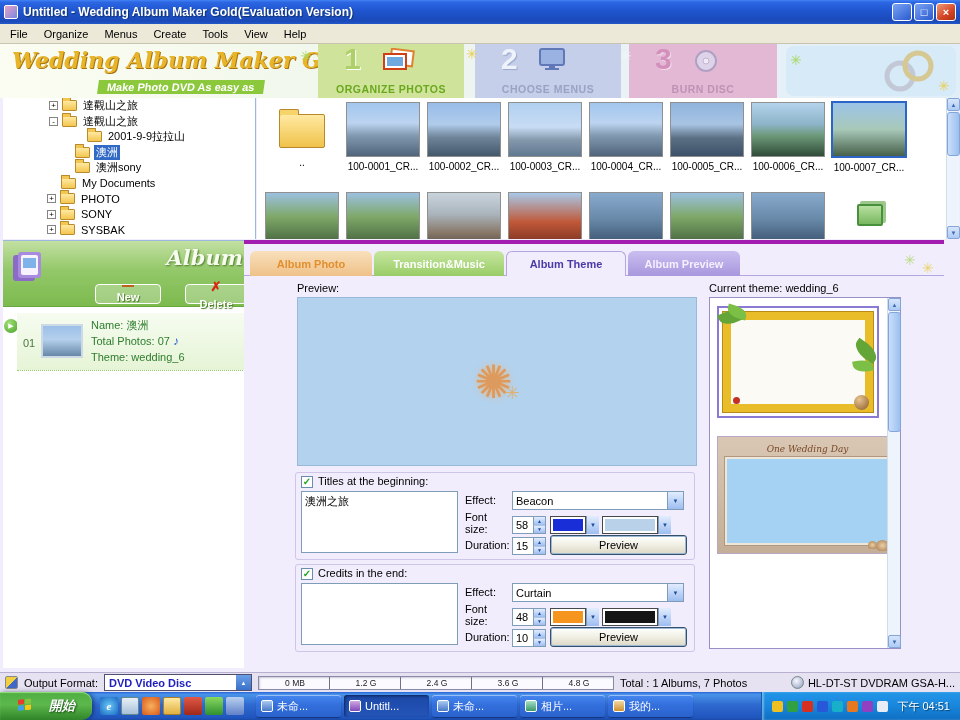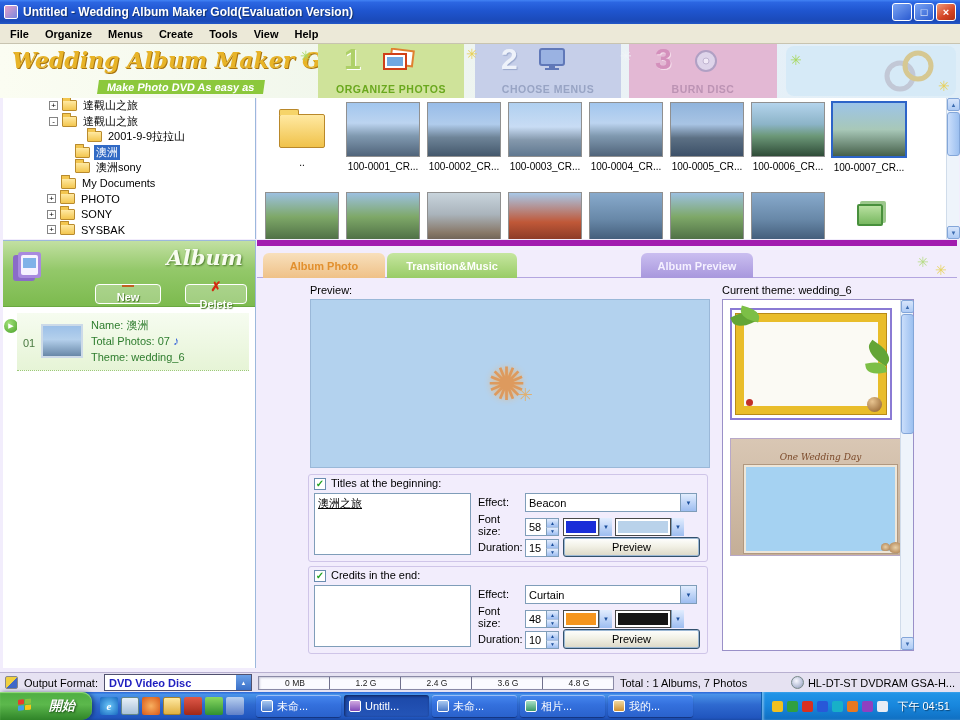--- a/index.html
+++ b/index.html
@@ -12,21 +12,21 @@
     background:linear-gradient(180deg,#4283f4 0%,#2c66e2 10%,#1f55cf 45%,#1a49b8 88%,#2458c8 100%);}
   .app-ic{width:14px;height:14px;background:linear-gradient(135deg,#e8a0c8,#7888e0);border:1px solid #fff;border-radius:2px;margin-right:5px;}
   .title-text{color:#fff;font-weight:bold;font-size:12px;text-shadow:1px 1px 1px #10306a;flex:1;white-space:nowrap;overflow:hidden;}
   .win-btn{width:20px;height:18px;border:1px solid #fff;border-radius:3px;margin-left:2px;display:flex;align-items:center;justify-content:center;color:#fff;font-size:11px;font-weight:bold;}
   .bmin,.bmax{background:linear-gradient(145deg,#7aa4f4,#2a5ad0);}
   .bmin i{margin-top:6px;}
   .bclose{background:linear-gradient(145deg,#f09a78,#d44424 60%,#b03014);}
 
   
   #menubar{position:absolute;left:0;top:24px;width:960px;height:20px;background:#ece9d8;border-bottom:1px solid #c8c4b0;display:flex;align-items:center;padding-left:2px;}
-  .menu-item{padding:2px 8px;font-size:11px;color:#000;font-weight:bold;}
+  .menu-item{padding:2px 8px;font-size:11px;color:#000;}
 
   
   #banner{position:absolute;left:0;top:44px;width:960px;height:54px;overflow:hidden;
     background:linear-gradient(90deg,#fbfdf2 0%,#f1f7ec 35%,#e9f1f7 70%,#dfeef8 100%);}
   .logo-title{position:absolute;left:12px;top:3px;font-family:"DejaVu Serif",serif;font-style:italic;font-weight:bold;font-size:22px;color:#e8b428;text-shadow:1px 1px 0 #a87410;white-space:nowrap;}
   .logo-tag{position:absolute;left:98px;top:36px;background:#8cc83c;color:#fff;font-size:11px;font-weight:bold;padding:1px 9px;transform:skewX(-8deg);white-space:nowrap;}
   .step{position:absolute;top:0;height:54px;}
   .step1{left:318px;width:146px;background:#cfe39a;}
   .step2{left:475px;width:146px;background:#c6cfe9;}
   .step3{left:629px;width:148px;background:#e3b8d4;}
@@ -86,48 +86,48 @@
   .mini-ph{width:12px;height:10px;background:linear-gradient(#fff,#d8e8f8);border:1px solid #c06020;}
   .del-x{color:#d42810;font-size:13px;font-weight:bold;text-shadow:none;}
   .arow{position:absolute;left:14px;top:72px;width:232px;height:58px;background:linear-gradient(180deg,#f6fcf0,#e6f4d6);border-bottom:1px dotted #9cc878;}
   .aidx{position:absolute;left:6px;top:24px;font-size:11px;color:#4a7a42;}
   .arow-img{position:absolute;left:24px;top:11px;width:42px;height:34px;border:2px solid #ccdae8;background:linear-gradient(180deg,#9cc0e8 0%,#b4d0ec 45%,#6888a8 100%);}
   .arow-txt{position:absolute;left:74px;top:4px;font-size:11px;color:#2e7d2e;line-height:16px;white-space:nowrap;}
   .note{color:#2f5fd8;font-size:12px;}
   .play-bub{position:absolute;left:1px;top:78px;width:14px;height:14px;border-radius:50%;background:radial-gradient(circle at 35% 30%,#a0e078,#48a028);color:#fff;font-size:7px;display:flex;align-items:center;justify-content:center;}
 
   
-  #tabarea{position:absolute;left:257px;top:240px;width:700px;height:428px;background:#f2edfc;border-top:6px solid #a21caf;overflow:hidden;}
+  #tabarea{position:absolute;left:244px;top:240px;width:700px;height:428px;background:#f2edfc;border-top:4px solid #a21caf;overflow:hidden;}
   .tab{position:absolute;top:7px;height:25px;border-radius:6px 6px 0 0;display:flex;align-items:center;justify-content:center;font-weight:bold;font-size:11px;z-index:2;}
   .tab0{left:6px;width:122px;background:linear-gradient(#f8e0bc,#efc188);color:#e2902e;}
   .tab1{left:130px;width:130px;background:linear-gradient(#c6e6a0,#99cc66);color:#fff;}
   .tab2{left:262px;width:120px;background:#f2edfc;border:1px solid #b4a6e0;border-bottom:none;color:#4a3aa8;}
   .tab3{left:384px;width:112px;background:linear-gradient(#cabef0,#a897dd);color:#f4f0ff;}
   .tabline{position:absolute;left:0;top:31px;width:700px;border-top:1px solid #b4a6e0;z-index:1;}
   .flabel{position:absolute;font-size:11px;color:#000;white-space:nowrap;}
   .pvbox{position:absolute;left:53px;top:53px;width:400px;height:169px;background:#b3d2ee;border:1px solid #9ab8d8;display:flex;align-items:center;justify-content:center;}
   .fw{font-size:46px;color:#dd9a5e;text-shadow:0 0 6px #e8b880;}
   .fw2{font-size:18px;color:#e0b070;margin-left:-8px;margin-top:22px;}
   .thlist{position:absolute;left:465px;top:53px;width:192px;height:352px;background:#fff;border:1px solid #9a90c8;}
   .th1{position:absolute;left:7px;top:8px;width:162px;height:112px;border:2px solid #8a7ad4;background:#fff;padding:4px;}
   .th1-frame{width:100%;height:100%;border:8px solid #e9bd2a;box-shadow:0 0 0 1px #b88a18;background:#fbfaf4;position:relative;}
   .lf{position:absolute;background:#63a536;border-radius:0 70% 0 70%;}
   .lf1{left:-12px;top:-10px;width:24px;height:14px;transform:rotate(-25deg);}
   .lf2{left:-4px;top:-14px;width:20px;height:12px;transform:rotate(15deg);background:#7cbf46;}
   .lf3{right:-14px;top:28%;width:26px;height:14px;transform:rotate(35deg);}
   .lf4{right:-8px;top:48%;width:20px;height:12px;transform:rotate(-10deg);background:#7cbf46;}
   .berry{position:absolute;left:2px;bottom:0;width:7px;height:7px;background:#c23028;border-radius:50%;}
   .ball{position:absolute;right:-4px;bottom:-6px;width:15px;height:15px;border-radius:50%;background:radial-gradient(circle at 35% 30%,#e8c490,#8a5a28);}
-  .th2{position:absolute;left:7px;top:138px;width:181px;height:118px;border:1px solid #b8a8c8;background:linear-gradient(#d9c7b4,#c4ae97);padding:13px;}
+  .th2{position:absolute;left:7px;top:138px;width:181px;height:118px;border:1px solid #b8a8c8;background:linear-gradient(#d9c7b4,#c4ae97);padding:7px;}
   .th2-cap{font-family:"DejaVu Serif",serif;font-style:italic;font-size:9px;color:#7a4828;text-align:center;height:13px;}
   .th2-frame{width:100%;height:88px;background:#a5d2f2;border:2px solid #eee6d8;box-shadow:0 0 0 1px #b09880;}
   .shell{position:absolute;right:8px;bottom:2px;width:13px;height:11px;background:radial-gradient(#e8d0a8,#a87848);border-radius:50% 50% 40% 40%;}
   .shell2{right:20px;bottom:4px;width:9px;height:8px;}
   .grp{position:absolute;border:1px solid #cfc5e8;border-radius:3px;width:400px;height:88px;}
-  .txt{position:absolute;width:157px;height:62px;background:#fff;border:1px solid #7f9db9;font-size:11px;padding:2px 3px;text-decoration:underline;}
+  .txt{position:absolute;width:157px;height:62px;background:#fff;border:1px solid #7f9db9;font-size:11px;padding:2px 3px;}
   .cb{position:absolute;width:12px;height:12px;background:#fff;border:1px solid #6a8cb0;font-size:10px;line-height:10px;text-align:center;color:#21a121;font-weight:bold;}
   .xpdd{position:absolute;height:19px;width:172px;background:#fff;border:1px solid #7f9db9;display:flex;align-items:center;}
   .xpdd-val{flex:1;font-size:11px;padding-left:3px;overflow:hidden;white-space:nowrap;}
   .dd-btn{width:16px;height:100%;background:linear-gradient(#e2edfe,#9dbdf0);border-left:1px solid #7f9db9;display:flex;align-items:center;justify-content:center;font-size:6px;color:#1c4f9c;flex:none;}
   .spin{position:absolute;width:34px;height:18px;background:#fff;border:1px solid #7f9db9;display:flex;}
   .spin-val{flex:1;font-size:11px;padding:2px 0 0 3px;}
   .spin-btns{width:12px;display:flex;flex-direction:column;flex:none;}
   .spin-btns i{flex:1;font-size:5px;display:flex;align-items:center;justify-content:center;background:linear-gradient(#e2edfe,#9dbdf0);color:#1c4f9c;border-left:1px solid #7f9db9;}
   .spin-btns i:first-child{border-bottom:1px solid #b0c4e0;}
   .swatch{position:absolute;height:18px;display:flex;}
@@ -400,20 +400,21 @@
         </div>
         <div>Theme: wedding_6</div>
       </div>
     </div>
   </div>
 
   <div id="tabarea">
     <div class="tabline"></div>
     <div class="tab tab0">Album Photo</div>
     <div class="tab tab1">Transition&amp;Music</div>
+    <div class="tab tab2">Album Theme</div>
     <div class="tab tab3">Album Preview</div>
     <span class="fl" style="left:660px;top:8px;color:#b8dc88">✳</span>
     <span class="fl" style="left:678px;top:16px;color:#e8d464">✳</span>
 
     <span class="flabel" style="left:53px;top:38px">Preview:</span>
     <div class="pvbox">
       <span class="fw">✺</span>
       <span class="fw2">✳</span>
     </div>
 

